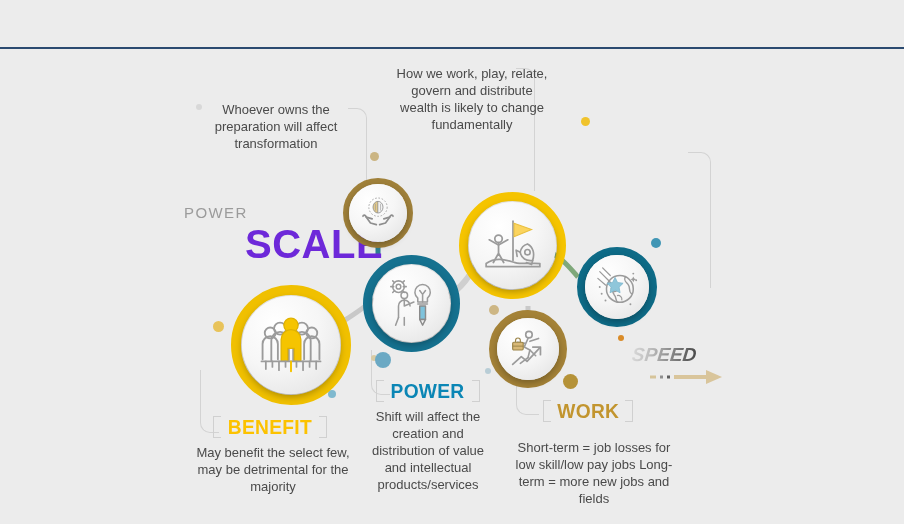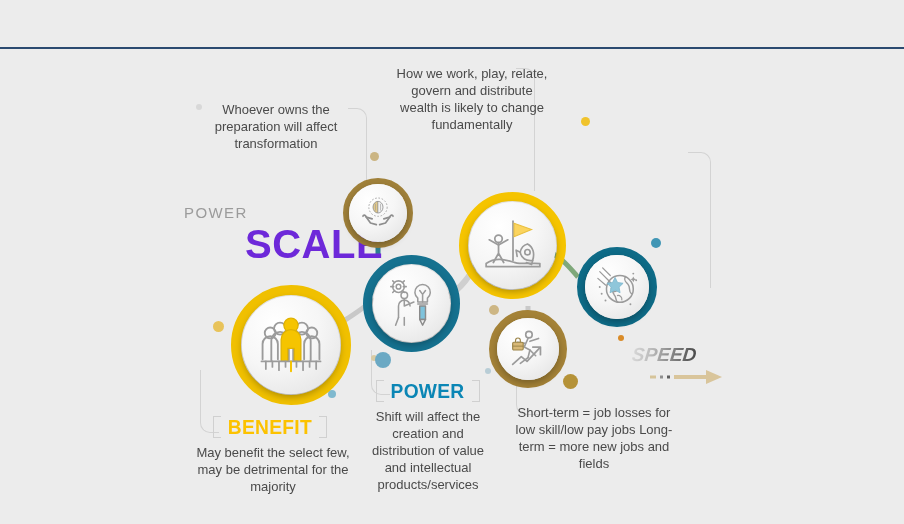--- a/index.html
+++ b/index.html
@@ -178,21 +178,24 @@
   </div>
 
   <div class="block" style="left:355px;top:379px;width:146px;">
     <span class="title-wrap">
       <span class="title" style="color:#0b86b5;">POWER</span>
     </span>
     <div class="desc" style="width:126px;margin:5px auto 16px;">Shift will affect the creation and distribution of value and intellectual products/services</div>
   </div>
 
   <div class="block" style="left:508px;top:399px;width:160px;">
-    <div class="desc" style="width:172px;margin:5px auto 0;">Short-term = job losses for low skill/low pay jobs Long-term = more new jobs and fields</div>
+    <span class="title-wrap">
+      <span class="title" style="color:#c2952f;">WORK</span>
+    </span>
+    <div class="desc" style="width:172px;margin:16px auto 0;">Short-term = job losses for low skill/low pay jobs Long-term = more new jobs and fields</div>
   </div>
 
   <div class="node" style="left:343px;top:178px;width:70px;height:70px;">
     <div class="shadow"></div>
     <div class="ring" style="border:6px solid #a0813a;"></div>
     <div class="inner" style="inset:6px;">
       <svg width="40" height="40" viewBox="0 0 48 48">
         <circle cx="24" cy="17" r="11" fill="none" stroke="#9a9a9a" stroke-width="1" stroke-dasharray="2 2"></circle>
         <path d="M24,10 a6,7 0 0 0 0,14 z" fill="#e2c98a" stroke="#8e8e8e" stroke-width="1"></path>
         <path d="M24,10 a6,7 0 0 1 0,14" fill="#f2f2f2" stroke="#8e8e8e" stroke-width="1"></path>

